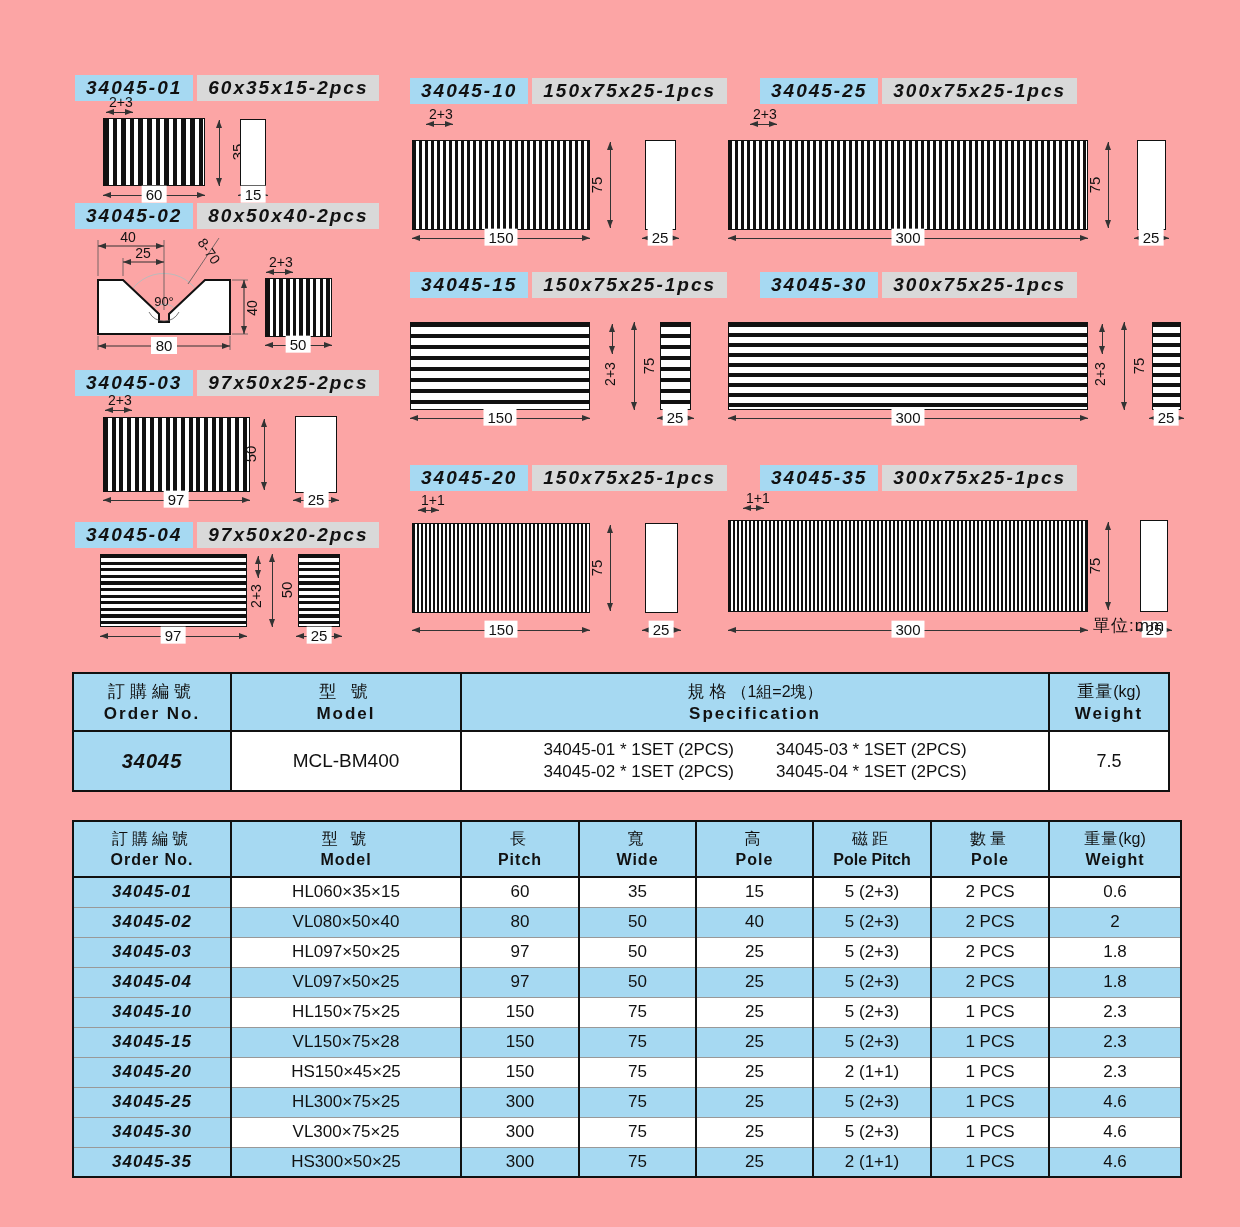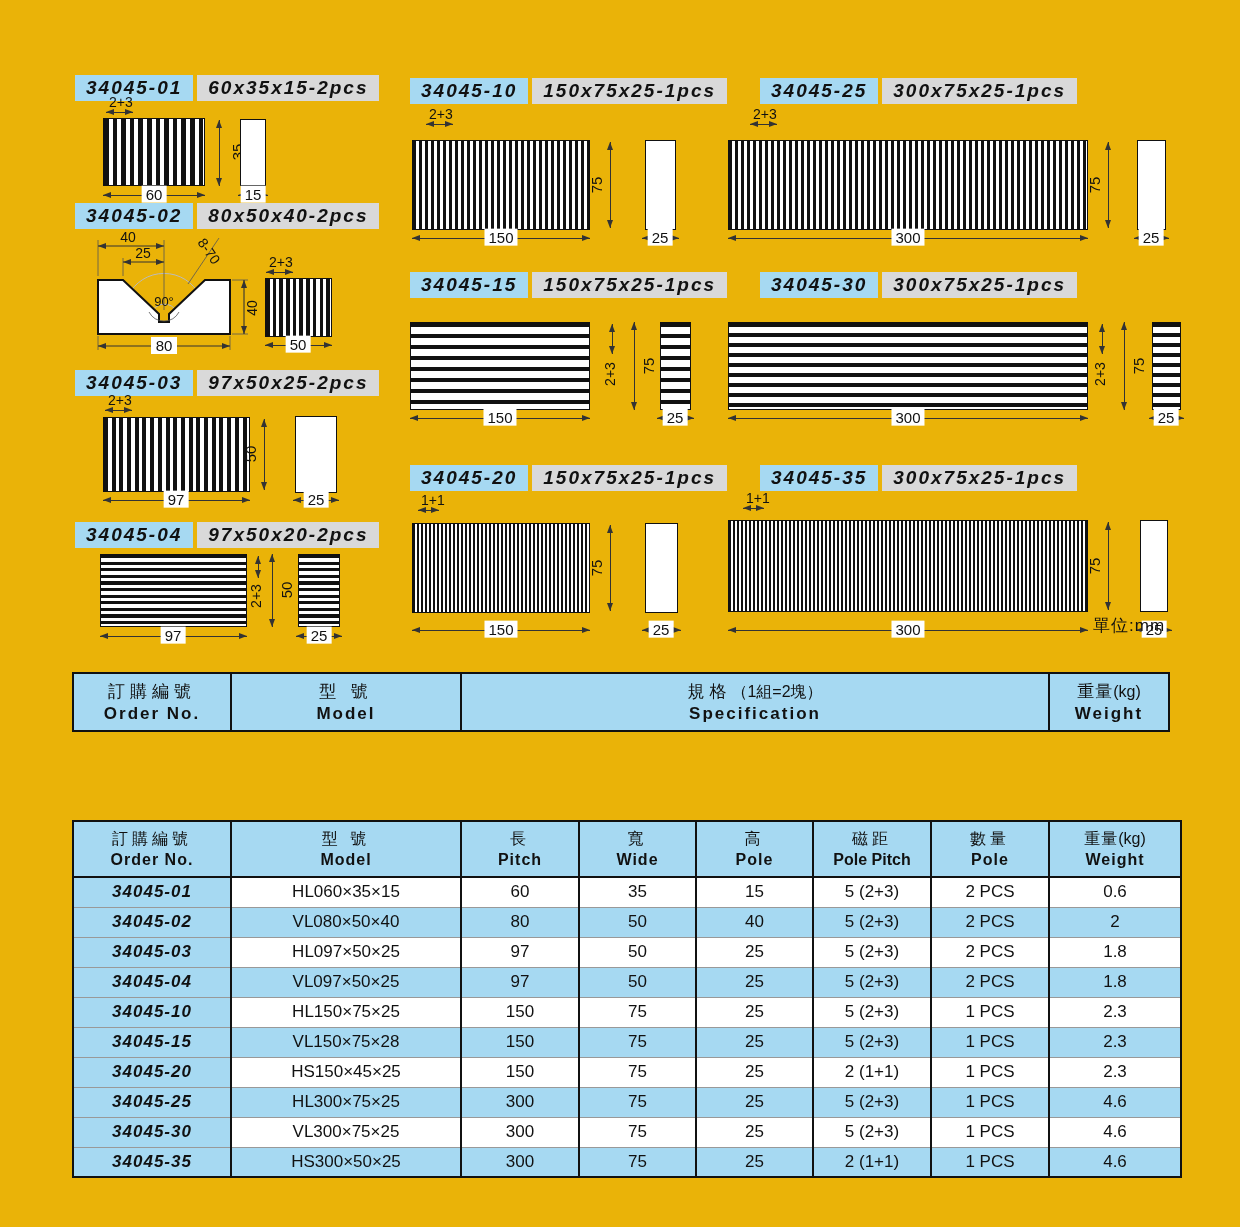--- a/index.html
+++ b/index.html
@@ -1,16 +1,16 @@
 <!DOCTYPE html>
 <html><head>
 <meta charset="utf-8">
 <style>
   html,body{margin:0;padding:0;background:#fff;}
-  .sheet{position:relative;width:1240px;height:1227px;background:#eab308;overflow:hidden;
+  .sheet{position:relative;width:1240px;height:1227px;background:#fca5a5;overflow:hidden;
          font-family:"Liberation Sans",sans-serif;color:#111;}
   .grp{display:contents;}
 
   
   .badges{position:absolute;display:flex;gap:4px;white-space:nowrap;}
   .bid,.bsz{font-style:italic;font-weight:bold;font-size:19px;line-height:26px;padding:0 11px;letter-spacing:2px;}
   .bid{background:var(--blue,#a6d9f2);}
   .bsz{background:#d9d9d9;}
 
   
@@ -310,20 +310,33 @@
       </th>
       <th class="hdr">
         <div class="zh"><span>規格</span><span class="unit">（1組=2塊）</span></div>
         <div class="en">Specification</div>
       </th>
       <th class="hdr">
         <div class="zh" style="letter-spacing:1px"><span>重量</span><span class="unit">(kg)</span></div>
         <div class="en">Weight</div>
       </th>
     </tr>
+    <tr class="d">
+      <td class="oc">34045</td>
+      <td class="model">MCL-BM400</td>
+      <td class="spec">
+        <div class="sg">
+          <span>34045-01 * 1SET (2PCS)</span>
+          <span>34045-03 * 1SET (2PCS)</span>
+          <span>34045-02 * 1SET (2PCS)</span>
+          <span>34045-04 * 1SET (2PCS)</span>
+        </div>
+      </td>
+      <td class="wv">7.5</td>
+    </tr>
   </tbody>
     </table>
 
   
   <table class="t2">
     <colgroup>
       <col style="width:158px">
         <col style="width:230px">
         <col style="width:118px">
         <col style="width:117px">

